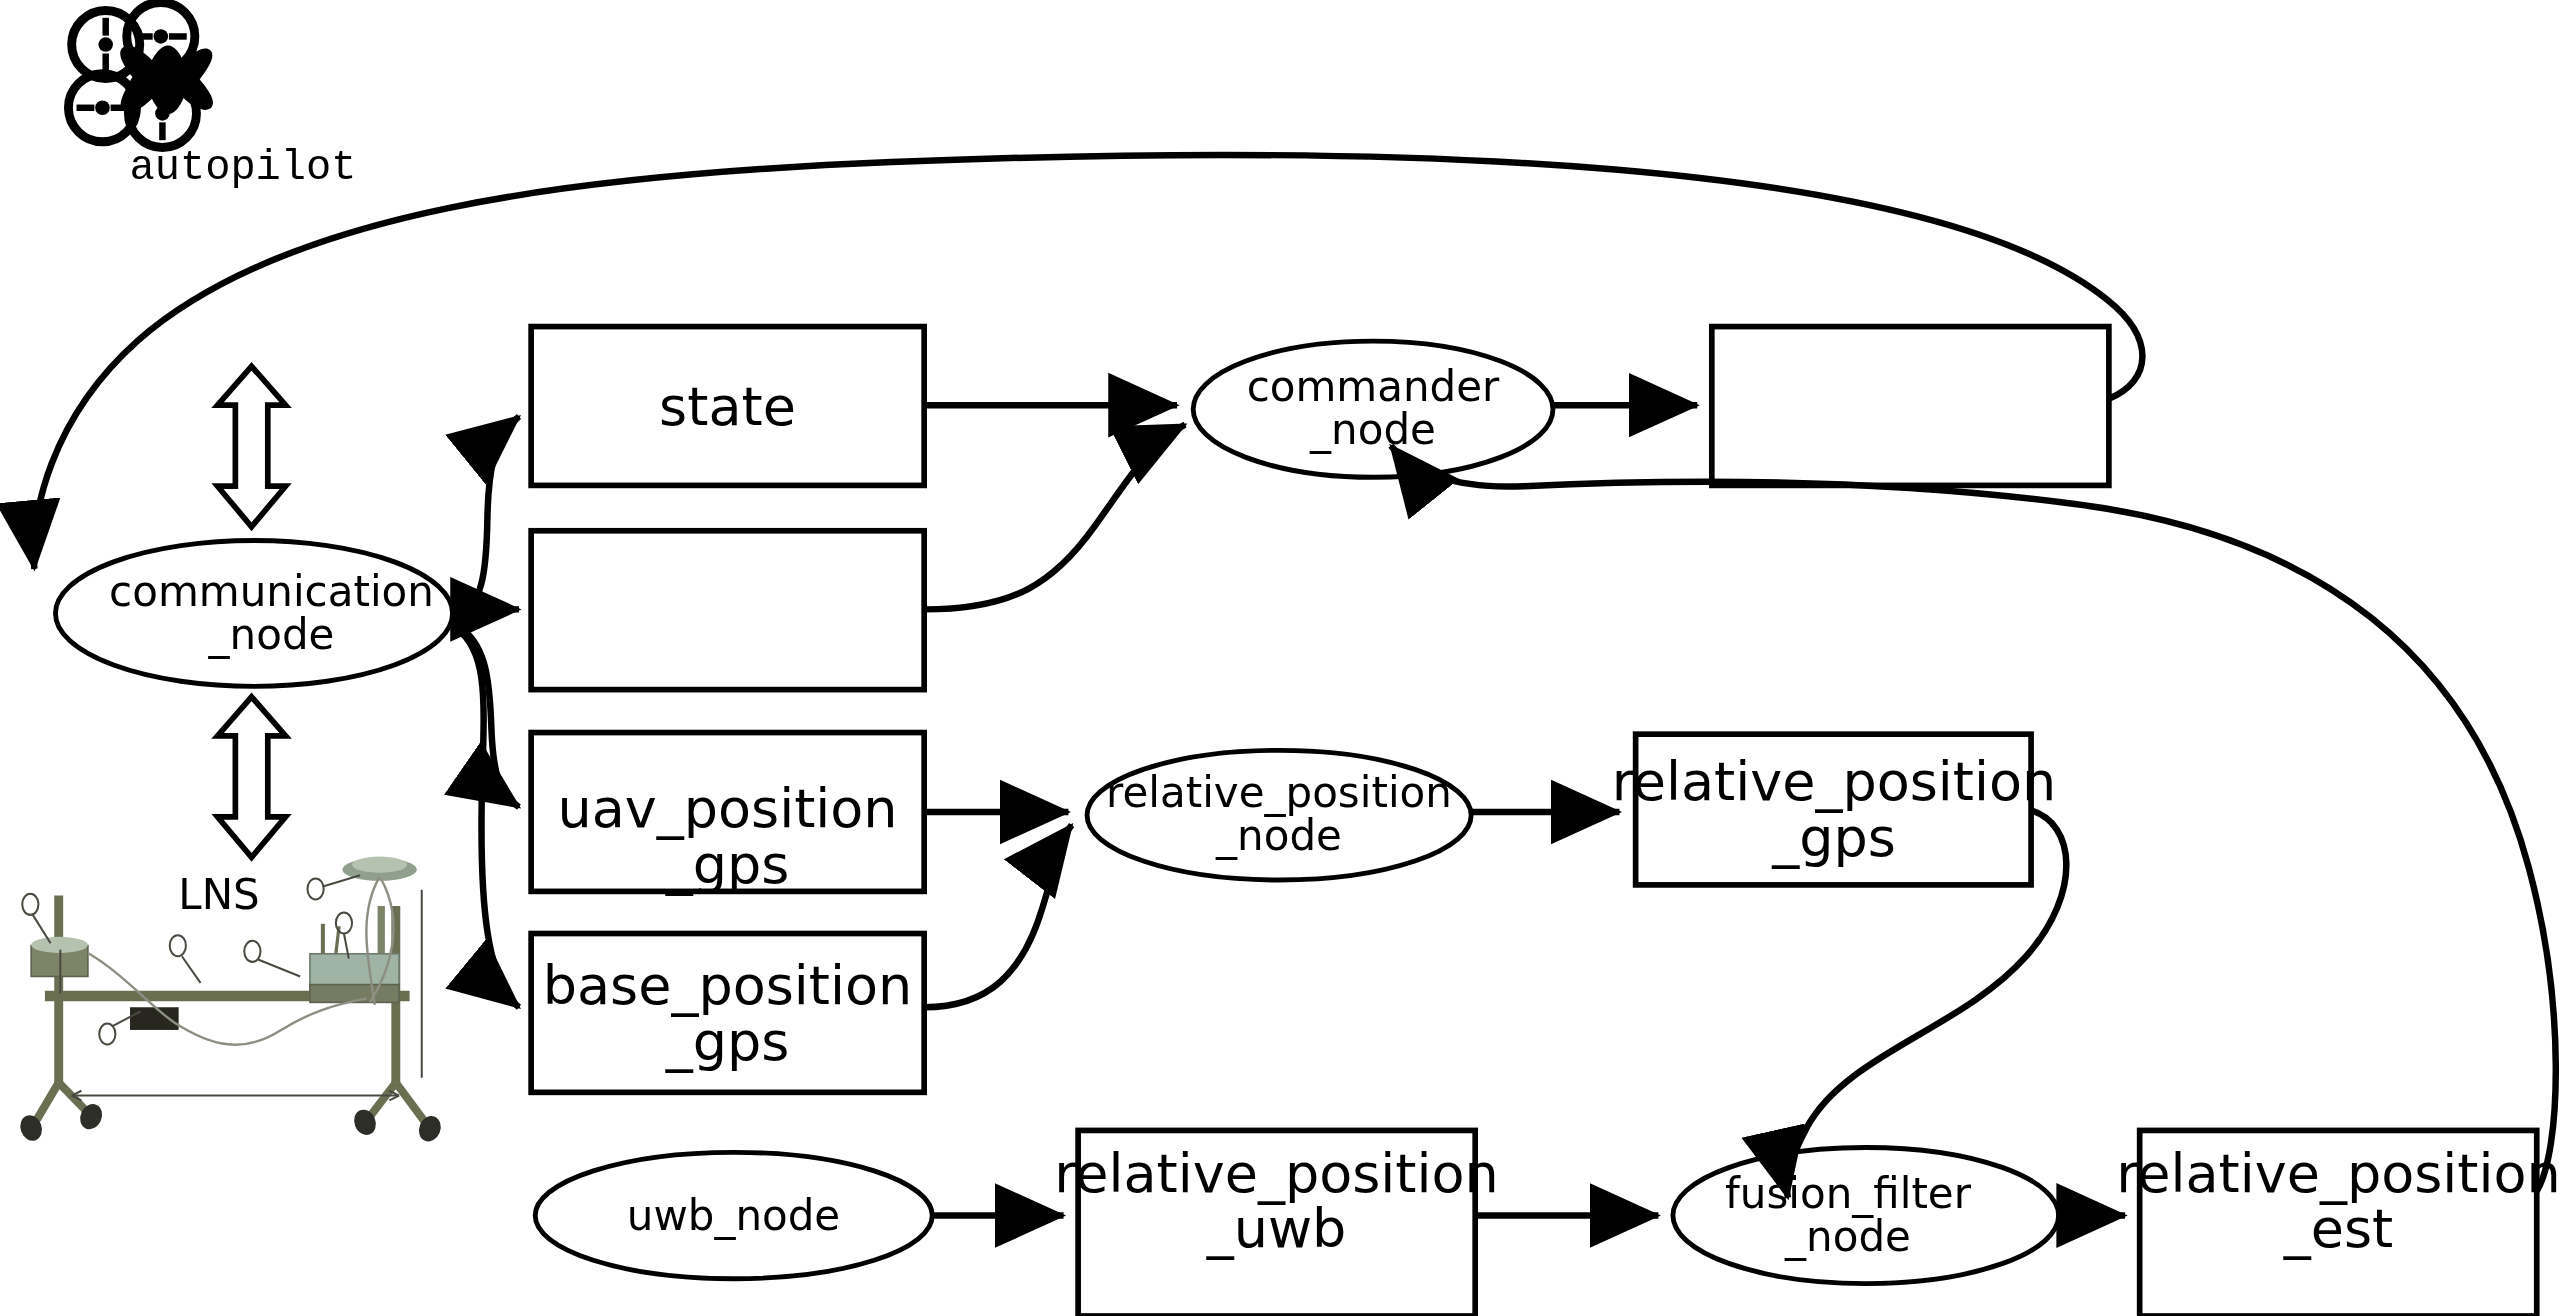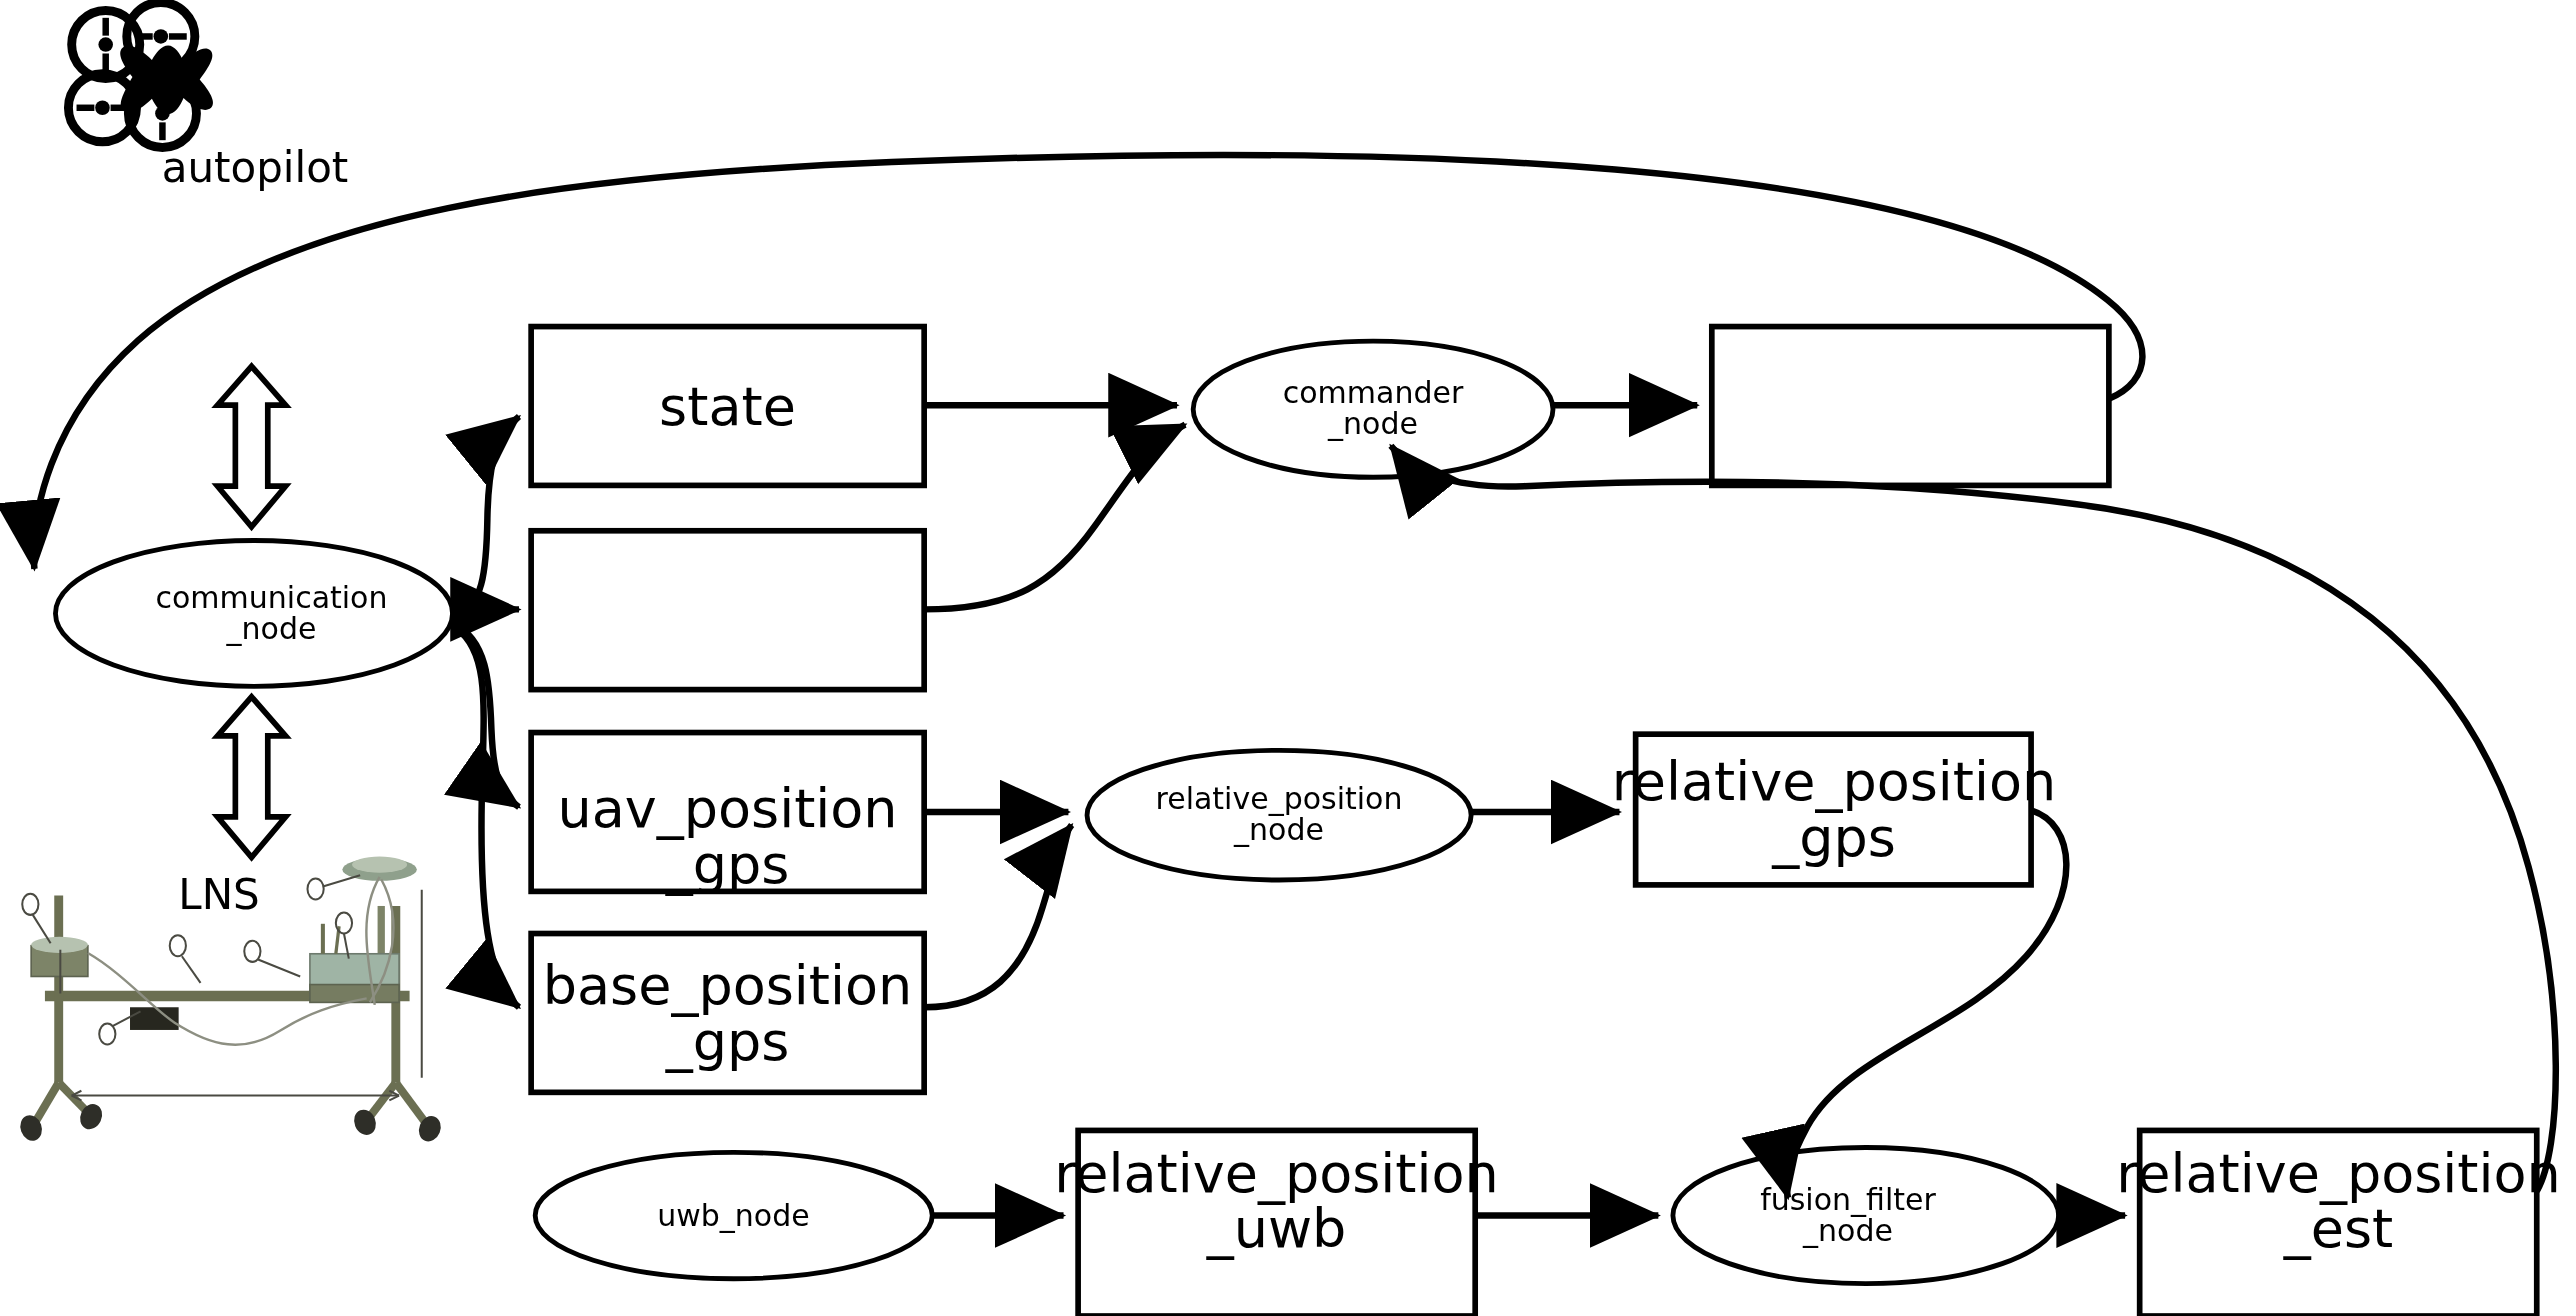--- a/index.html
+++ b/index.html
@@ -29,21 +29,21 @@
     align-items: center;
     justify-content: center;
     text-align: center;
     color: #000000;
     line-height: 1.02;
     white-space: pre-line;
     pointer-events: none;
     font-weight: 400;
   }
   .box-label  { font-size: 54px; }
-  .ell-label  { font-size: 30px; }
+  .ell-label  { font-size: 42px; }
   .plain-label{ font-size: 42px; }
 
   .hit {
     position: absolute;
     cursor: default;
   }
 </style>
 </head>
 <body>
 
@@ -203,21 +203,21 @@
 
       <path d="M1820,1500 L2046,1500"></path>
 
       <path d="M2540,1500 L2622,1500"></path>
 
       <path d="M3130,1470 C3160,1420 3166,1240 3120,1070 C3050,810 2860,660 2560,622
                C2300,588 2050,592 1880,600 C1790,604 1740,580 1716,550"></path>
     </g>
   </svg>
 
-  <div class="node-label plain-label hit" style="left:20px;  top:143px; width:470px; height:50px;">autopilot</div>
+  <div class="node-label plain-label hit" style="left:8px;  top:143px; width:470px; height:50px;font-family:Liberation Mono, monospace;">autopilot</div>
   <div class="node-label plain-label hit" style="left:130px; top:870px; width:178px; height:50px;">LNS</div>
 
   <div class="node-label ell-label hit" style="left:73px;   top:557px;  width:397px; height:113px;">communication
 _node</div>
   <div class="node-label ell-label hit" style="left:1193px; top:354px;  width:360px; height:110px;">commander
 _node</div>
   <div class="node-label ell-label hit" style="left:1087px; top:760px;  width:384px; height:110px;">relative_position
 _node</div>
   <div class="node-label ell-label hit" style="left:535px;  top:1186px; width:397px; height:60px;">uwb_node</div>
   <div class="node-label ell-label hit" style="left:1655px; top:1161px; width:386px; height:110px;text-align:center;">fusion_filter

